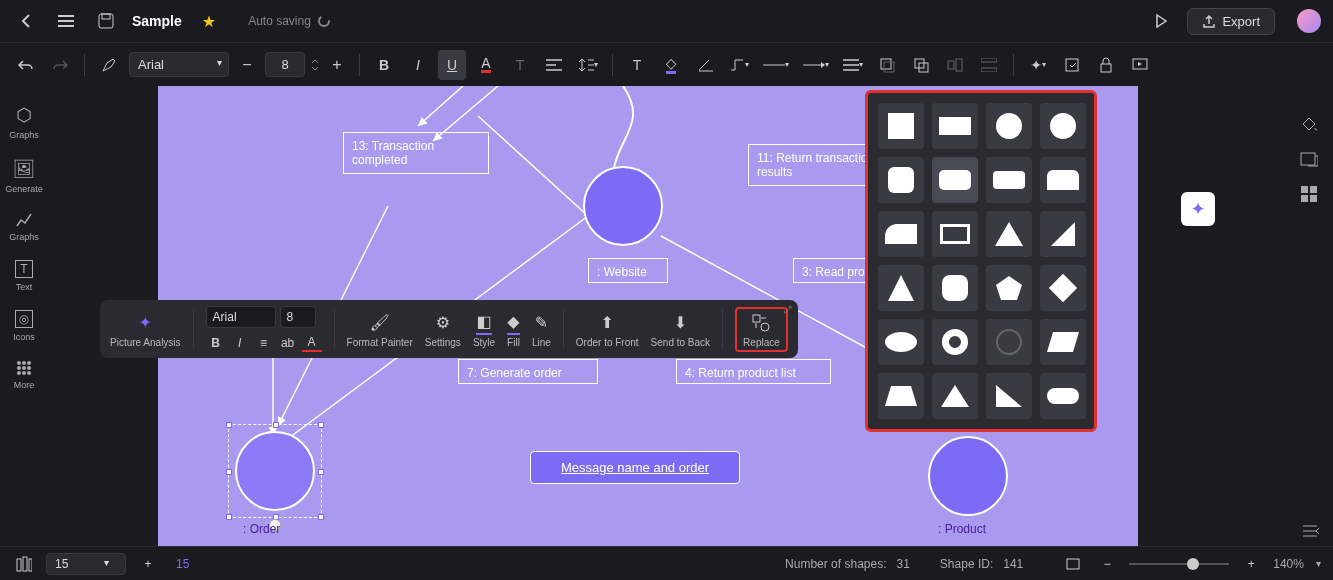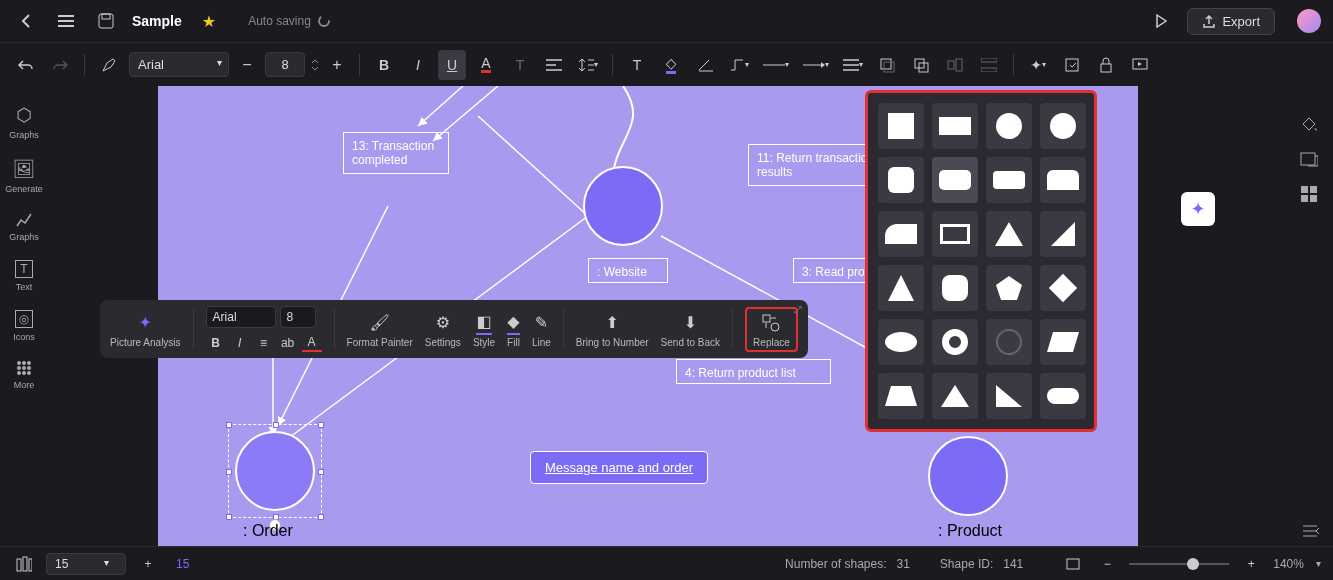--- a/index.html
+++ b/index.html
@@ -31,21 +31,21 @@
   .ls-item .ls-label { font-size: 9px; }
   
   
   .canvas-wrap { position: absolute; left: 48px; right: 48px; top: 86px; bottom: 34px; background: #1a1a1f; overflow: hidden; }
   .canvas { position: absolute; left: 110px; top: 0; width: 980px; height: 480px; background: #a99af0; }
   
   
   .circle-node { position: absolute; border: 2px solid #fff; border-radius: 50%; background: #7c6bf5; }
   .rect-bordered { position: absolute; border: 1px solid #fff; background: transparent; color: #fff; font-size: 12px; padding: 6px 8px; }
   .label-box { position: absolute; background: #7c6bf5; border: 1px solid #fff; border-radius: 4px; color: #fff; padding: 8px 12px; text-decoration: underline; font-size: 13px; }
-  .plain-label { position: absolute; color: #000000; font-size: 16px; }
+  .plain-label { position: absolute; color: #4c1d95; font-size: 12px; }
   .sel-handle { position: absolute; width: 6px; height: 6px; background: #fff; border: 1px solid #7c6bf5; }
 
   
   .canvas svg.lines { position: absolute; left: 0; top: 0; width: 100%; height: 100%; pointer-events: none; }
 
   
   .ctx-toolbar { position: absolute; left: 100px; top: 300px; background: #2a2a30; border-radius: 8px; display: flex; align-items: center; padding: 6px 10px; gap: 12px; z-index: 50; height: 58px; }
   .ctx-group { display: flex; flex-direction: column; align-items: center; gap: 2px; cursor: pointer; }
   .ctx-group .cg-icon { height: 24px; display: flex; align-items: center; justify-content: center; color: #ccc; font-size: 16px; }
   .ctx-group .cg-label { font-size: 10px; color: #bbb; white-space: nowrap; }
@@ -302,45 +302,46 @@
       <path d="M465 130 C 430 60 500 50 465 0" stroke="#fff" stroke-width="2" fill="none"></path>
       <line x1="230" y1="120" x2="120" y2="340" stroke="#fff" stroke-width="1.5" marker-end="url(#arr)"></line>
       <line x1="430" y1="130" x2="320" y2="30" stroke="#fff" stroke-width="1.5"></line>
       <line x1="503" y1="150" x2="760" y2="290" stroke="#fff" stroke-width="1.5" marker-end="url(#arr)"></line>
       <line x1="430" y1="130" x2="120" y2="360" stroke="#fff" stroke-width="1.5"></line>
       <line x1="115" y1="250" x2="115" y2="350" stroke="#fff" stroke-width="1.5" marker-end="url(#arr)"></line>
       <line x1="305" y1="0" x2="260" y2="40" stroke="#fff" stroke-width="1.5" marker-end="url(#arr)"></line>
       <line x1="340" y1="0" x2="275" y2="55" stroke="#fff" stroke-width="1.5" marker-end="url(#arr)"></line>
     </svg>
 
-    <div class="rect-bordered" style="left:185px; top:46px; width:106px;">13: Transaction completed</div>
+    <div class="rect-bordered" style="left:185px; top:46px; width:146px;">13: Transaction completed</div>
     <div class="rect-bordered" style="left:590px; top:58px; width:150px;">11: Return transaction results</div>
 
     <div class="circle-node" style="left:425px; top:80px; width:80px; height:80px;"></div>
 
     <div class="rect-bordered" style="left:430px; top:172px; width:80px; height:25px;">: Website</div>
     <div class="rect-bordered" style="left:595px; top:172px; width:130px; height:25px;margin-left:40px;">3: Read product</div>
 
+    <div class="rect-bordered" style="left:300px; top:273px; width:140px; height:25px;">7: Generate order</div>
     <div class="rect-bordered" style="left:518px; top:273px; width:155px; height:25px;">4: Return product list</div>
 
     <div class="circle-node" style="left:77px; top:345px; width:80px; height:80px; background:#8b7bf7;"></div>
     <div style="position:absolute; left:70px; top:338px; width:94px; height:94px; border:1px dashed #fff;">
       <div class="sel-handle" style="left:-3px;top:-3px;"></div>
       <div class="sel-handle" style="right:-3px;top:-3px;"></div>
       <div class="sel-handle" style="left:-3px;bottom:-3px;"></div>
       <div class="sel-handle" style="right:-3px;bottom:-3px;"></div>
       <div class="sel-handle" style="left:44px;top:-3px;"></div>
       <div class="sel-handle" style="left:44px;bottom:-3px;"></div>
       <div class="sel-handle" style="left:-3px;top:44px;"></div>
       <div class="sel-handle" style="right:-3px;top:44px;"></div>
       <div style="position:absolute;left:40px;bottom:-14px;width:12px;height:12px;border:1px solid #aaa;border-radius:50%;background:#fff"></div>
     </div>
     <div class="plain-label" style="left:85px; top:436px;">: Order</div>
 
-    <div class="label-box" style="left:372px; top:365px; width:178px; text-align:center;">Message name and order</div>
+    <div class="label-box" style="left:372px; top:365px; width:210px; text-align:center;">Message name and order</div>
 
     <div class="circle-node" style="left:770px; top:350px; width:80px; height:80px;"></div>
     <div class="plain-label" style="left:780px; top:436px;text-align:right;">: Product</div>
   </div>
 
   <div class="ai-btn">
       <span style="color:#7c6bf5">✦</span>
     </div>
 </div>
 
@@ -381,21 +382,21 @@
       <span class="cg-icon" style="border-bottom:2px solid #7c6bf5">◆</span>
       <span class="cg-label">Fill</span>
     </div>
   <div class="ctx-group">
       <span class="cg-icon">✎</span>
       <span class="cg-label">Line</span>
     </div>
   <div class="ctx-sep"></div>
   <div class="ctx-group">
       <span class="cg-icon">⬆</span>
-      <span class="cg-label">Bring to Number</span>
+      <span class="cg-label">Order to Front</span>
     </div>
   <div class="ctx-group">
       <span class="cg-icon">⬇</span>
       <span class="cg-label">Send to Back</span>
     </div>
   <div class="ctx-sep"></div>
   <div class="ctx-group replace-box">
       <span class="cg-icon">
         <svg width="18" height="18">
           <rect x="1" y="1" width="7" height="7" stroke="#ccc" fill="none"></rect>

